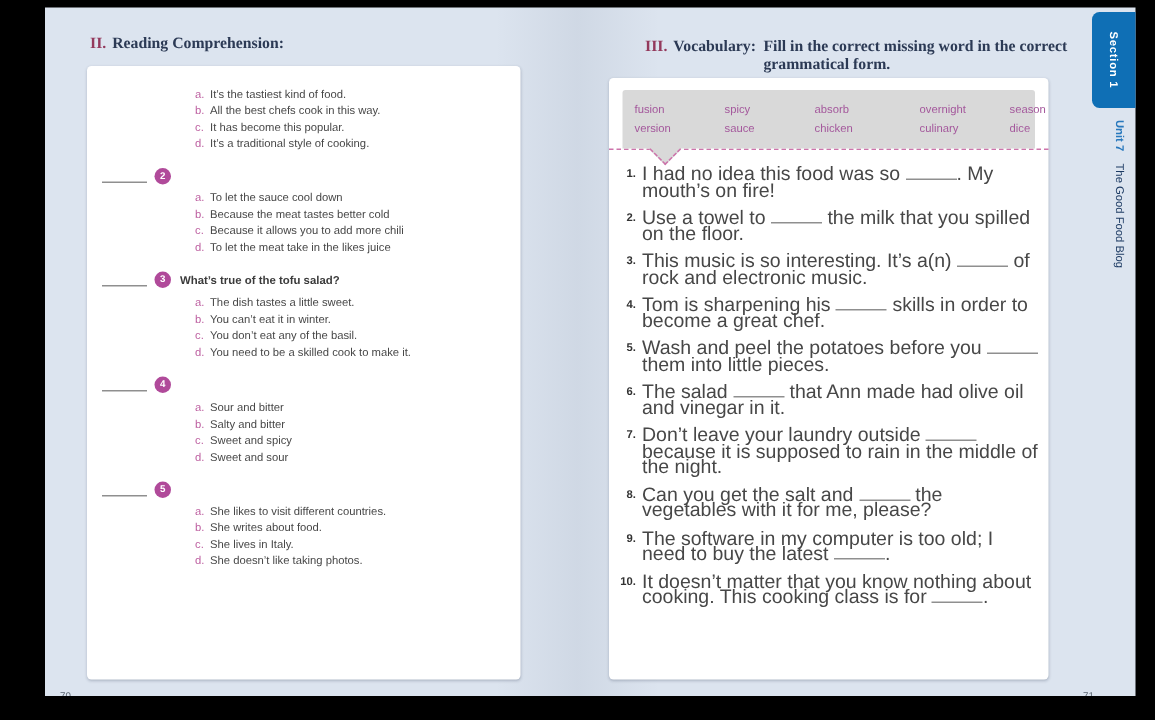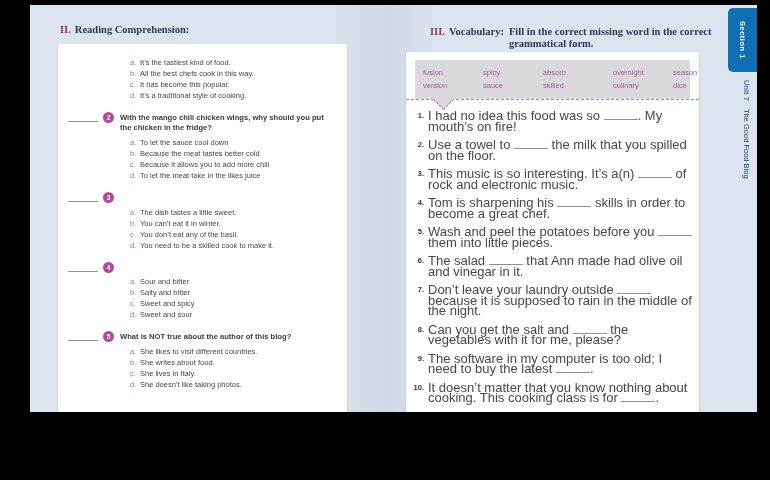--- a/index.html
+++ b/index.html
@@ -1,17 +1,17 @@
 <!DOCTYPE html>
 <html style="--bg: #dce4ef; --maroon: #93395c; --navy: #2c3a55; --magenta: #b04a9a; --letter-pink: #bd5fa0; --wordbank-purple: #a4589c; --dash-pink: #cd74ab; --graybox: #d9d9d9; --tab-blue: #0f6fb5; --unit-blue: #2878bd; --unit-navy: #1c3a63;"><head>
 <meta charset="utf-8">
 <style>
   html,body{margin:0;padding:0;background:#000;}
   .stage{
-    position:relative;width:770px;height:412px;background:#000;overflow:hidden;
+    position:relative;width:770px;height:464px;background:#000;overflow:hidden;
     font-family:"Liberation Sans",sans-serif;-webkit-font-smoothing:antialiased;
   }
   .spread{
     position:absolute;left:30px;top:5px;width:727px;height:470px;
     background:var(--bg,#dce4ef);
   }
   .gutter{
     position:absolute;left:300px;top:0;width:110px;height:470px;
     background:linear-gradient(to right,rgba(40,60,90,0) 0%,rgba(40,60,90,.07) 50%,rgba(40,60,90,0) 100%);
   }
@@ -129,21 +129,20 @@
               <div class="opt">
           <span class="opt-letter">d.</span>
           <span class="opt-text">It’s a traditional style of cooking.</span>
         </div>
             </div>
     </div>
           <div class="q-block">
       <div class="q-row">
         <span class="q-blankline"></span>
         <span class="q-circle">2</span>
-        <span class="q-text">With the mango chili chicken wings, why should you put the chicken in the fridge?</span>
       </div>
       <div class="opts">
               <div class="opt">
           <span class="opt-letter">a.</span>
           <span class="opt-text">To let the sauce cool down</span>
         </div>
               <div class="opt">
           <span class="opt-letter">b.</span>
           <span class="opt-text">Because the meat tastes better cold</span>
         </div>
@@ -154,20 +153,21 @@
               <div class="opt">
           <span class="opt-letter">d.</span>
           <span class="opt-text">To let the meat take in the likes juice</span>
         </div>
             </div>
     </div>
           <div class="q-block">
       <div class="q-row">
         <span class="q-blankline"></span>
         <span class="q-circle">3</span>
+        <span class="q-text">What’s true of the tofu salad?</span>
       </div>
       <div class="opts">
               <div class="opt">
           <span class="opt-letter">a.</span>
           <span class="opt-text">The dish tastes a little sweet.</span>
         </div>
               <div class="opt">
           <span class="opt-letter">b.</span>
           <span class="opt-text">You can’t eat it in winter.</span>
         </div>
@@ -202,21 +202,20 @@
               <div class="opt">
           <span class="opt-letter">d.</span>
           <span class="opt-text">Sweet and sour</span>
         </div>
             </div>
     </div>
           <div class="q-block">
       <div class="q-row">
         <span class="q-blankline"></span>
         <span class="q-circle">5</span>
-        <span class="q-text">What is NOT true about the author of this blog?</span>
       </div>
       <div class="opts">
               <div class="opt">
           <span class="opt-letter">a.</span>
           <span class="opt-text">She likes to visit different countries.</span>
         </div>
               <div class="opt">
           <span class="opt-letter">b.</span>
           <span class="opt-text">She writes about food.</span>
         </div>
@@ -245,21 +244,21 @@
     <div class="page page-right">
       <div class="word-bank-wrap">
         <div class="word-bank">
             <span class="wb-word">fusion</span>
             <span class="wb-word">spicy</span>
             <span class="wb-word">absorb</span>
             <span class="wb-word">overnight</span>
             <span class="wb-word">season</span>
             <span class="wb-word">version</span>
             <span class="wb-word">sauce</span>
-            <span class="wb-word">skilled</span>
+            <span class="wb-word">chicken</span>
             <span class="wb-word">culinary</span>
             <span class="wb-word">dice</span>
           </div>
         <div class="notch"></div>
       </div>
       <div class="v-list">
           <div class="v-item">
       <span class="v-num">1.</span>
       <span class="v-text">I had no idea this food was so <span class="v-blank"></span>. My mouth’s on fire!</span>
     </div>

